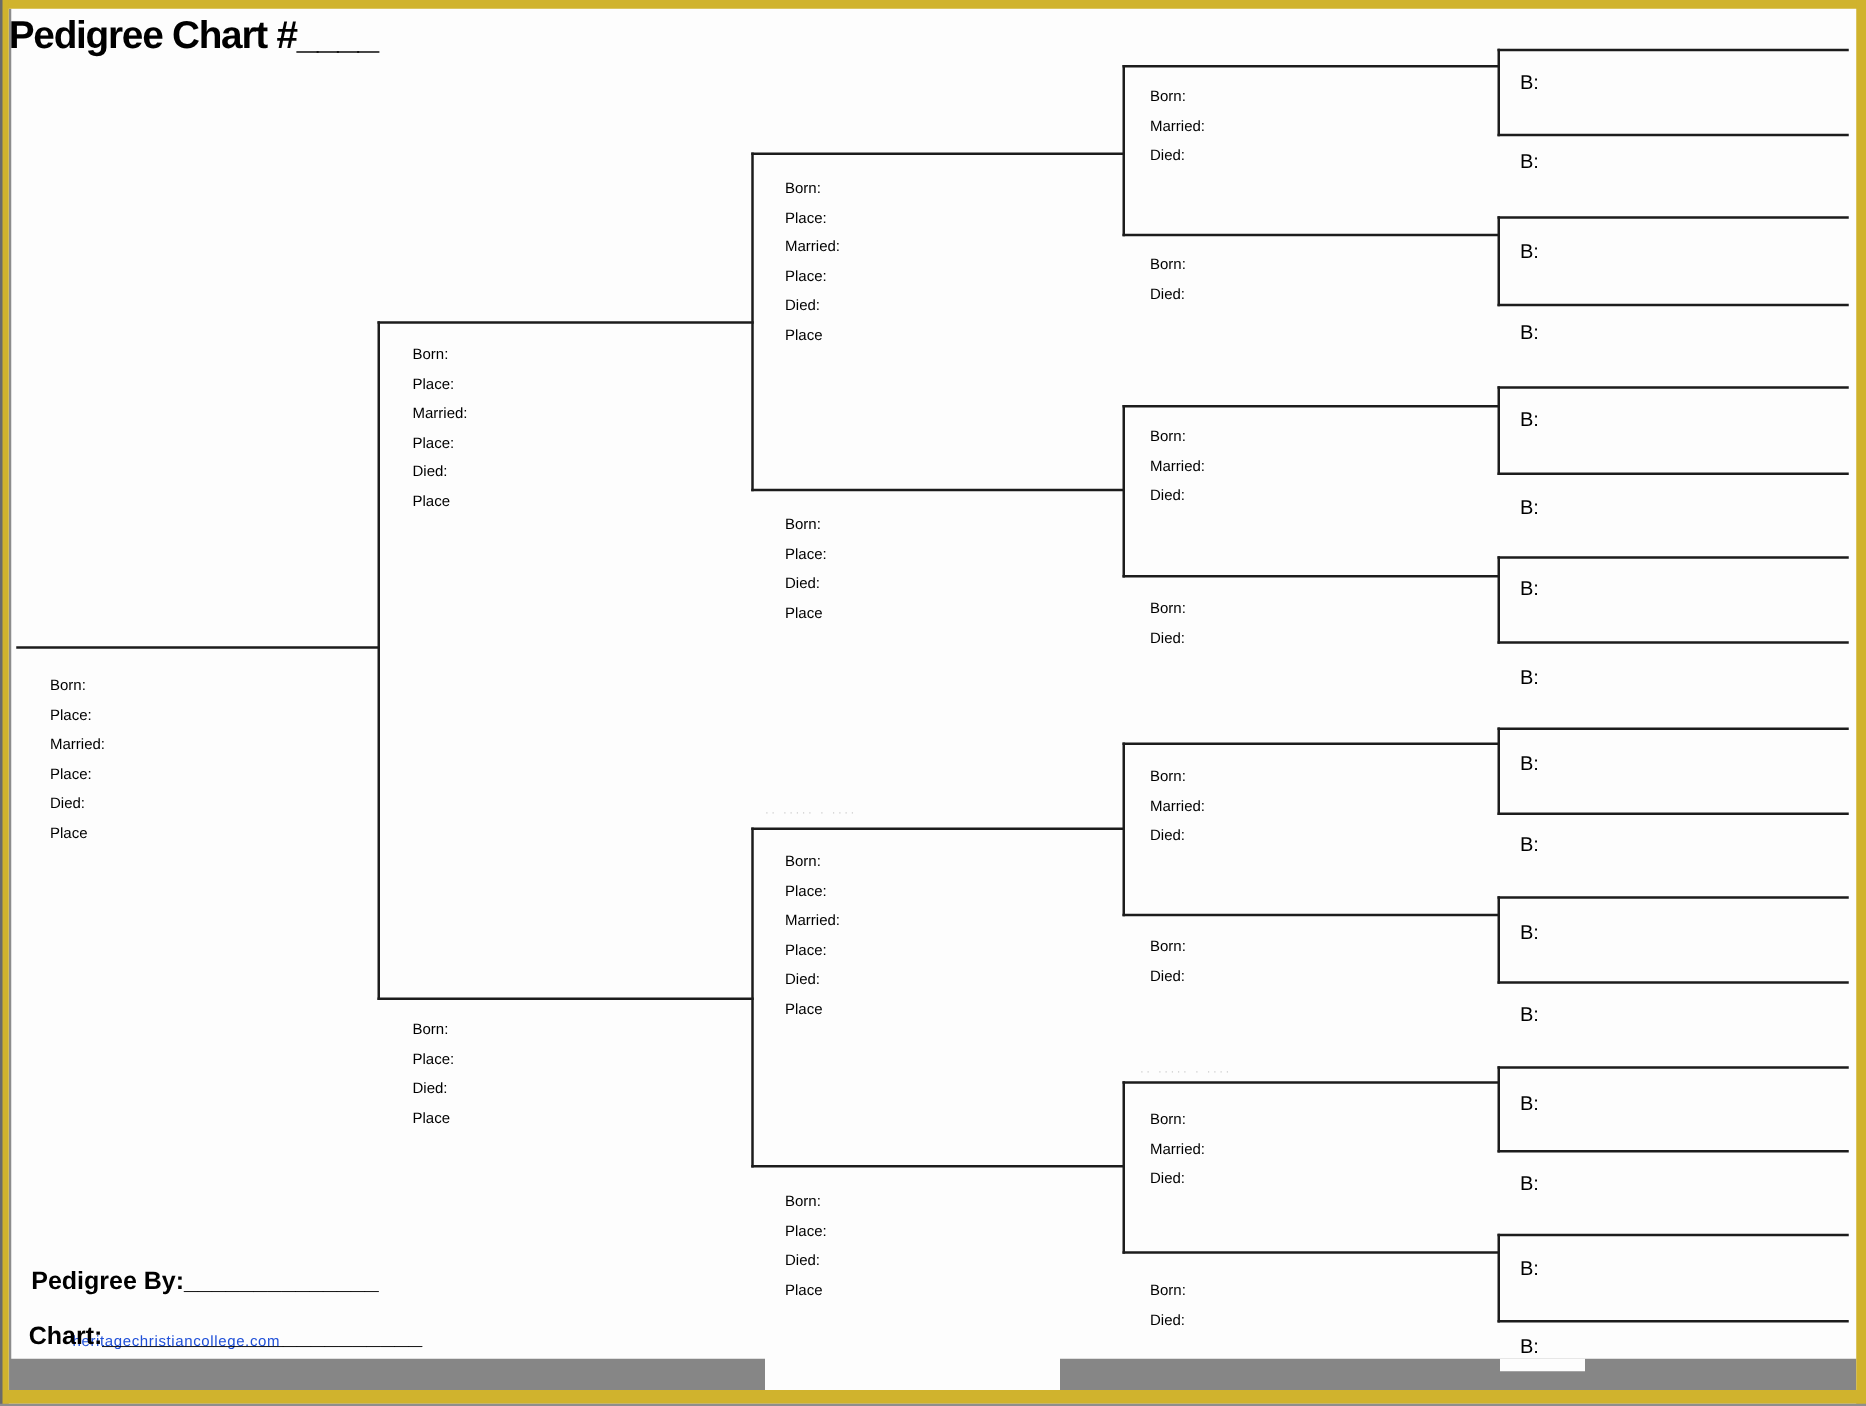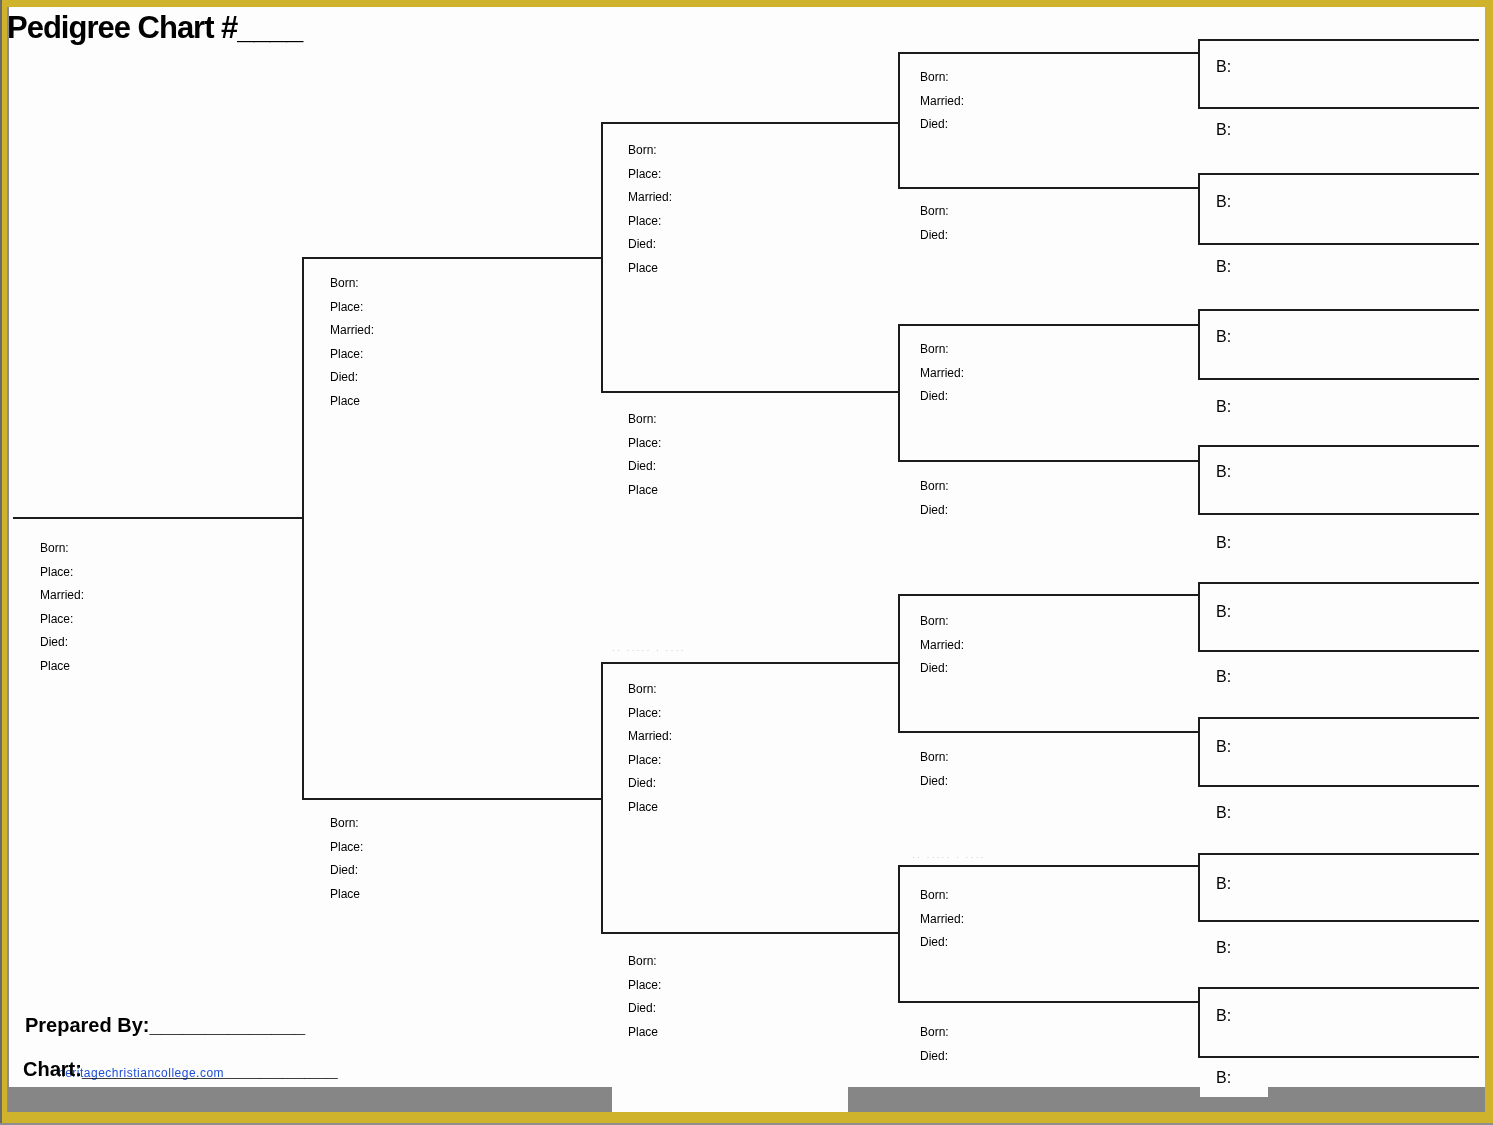--- a/index.html
+++ b/index.html
@@ -226,20 +226,20 @@
       </div>
       <div class="person birth" style="left: 1216px; top: 1067px;">
         <div class="fline">B:</div>
       </div>
     </div>
 
   <div class="faint-mark" style="left:612px;top:645px;">·· ····· · ····</div>
   <div class="faint-mark" style="left:912px;top:852px;">·· ····· · ····</div>
 
   <div class="watermark">heritagechristiancollege.com</div>
-  <div class="footer-line prepared">Prepared By:______________</div>
+  <div class="footer-line prepared">Pedigree By:______________</div>
   <div class="footer-line dateline">Chart:_______________________</div>
 
   <div class="graybar graybar-left"></div>
   <div class="graybar graybar-right"></div>
   <div class="bar-notch"></div>
 
 </div>
 
 </body></html>

